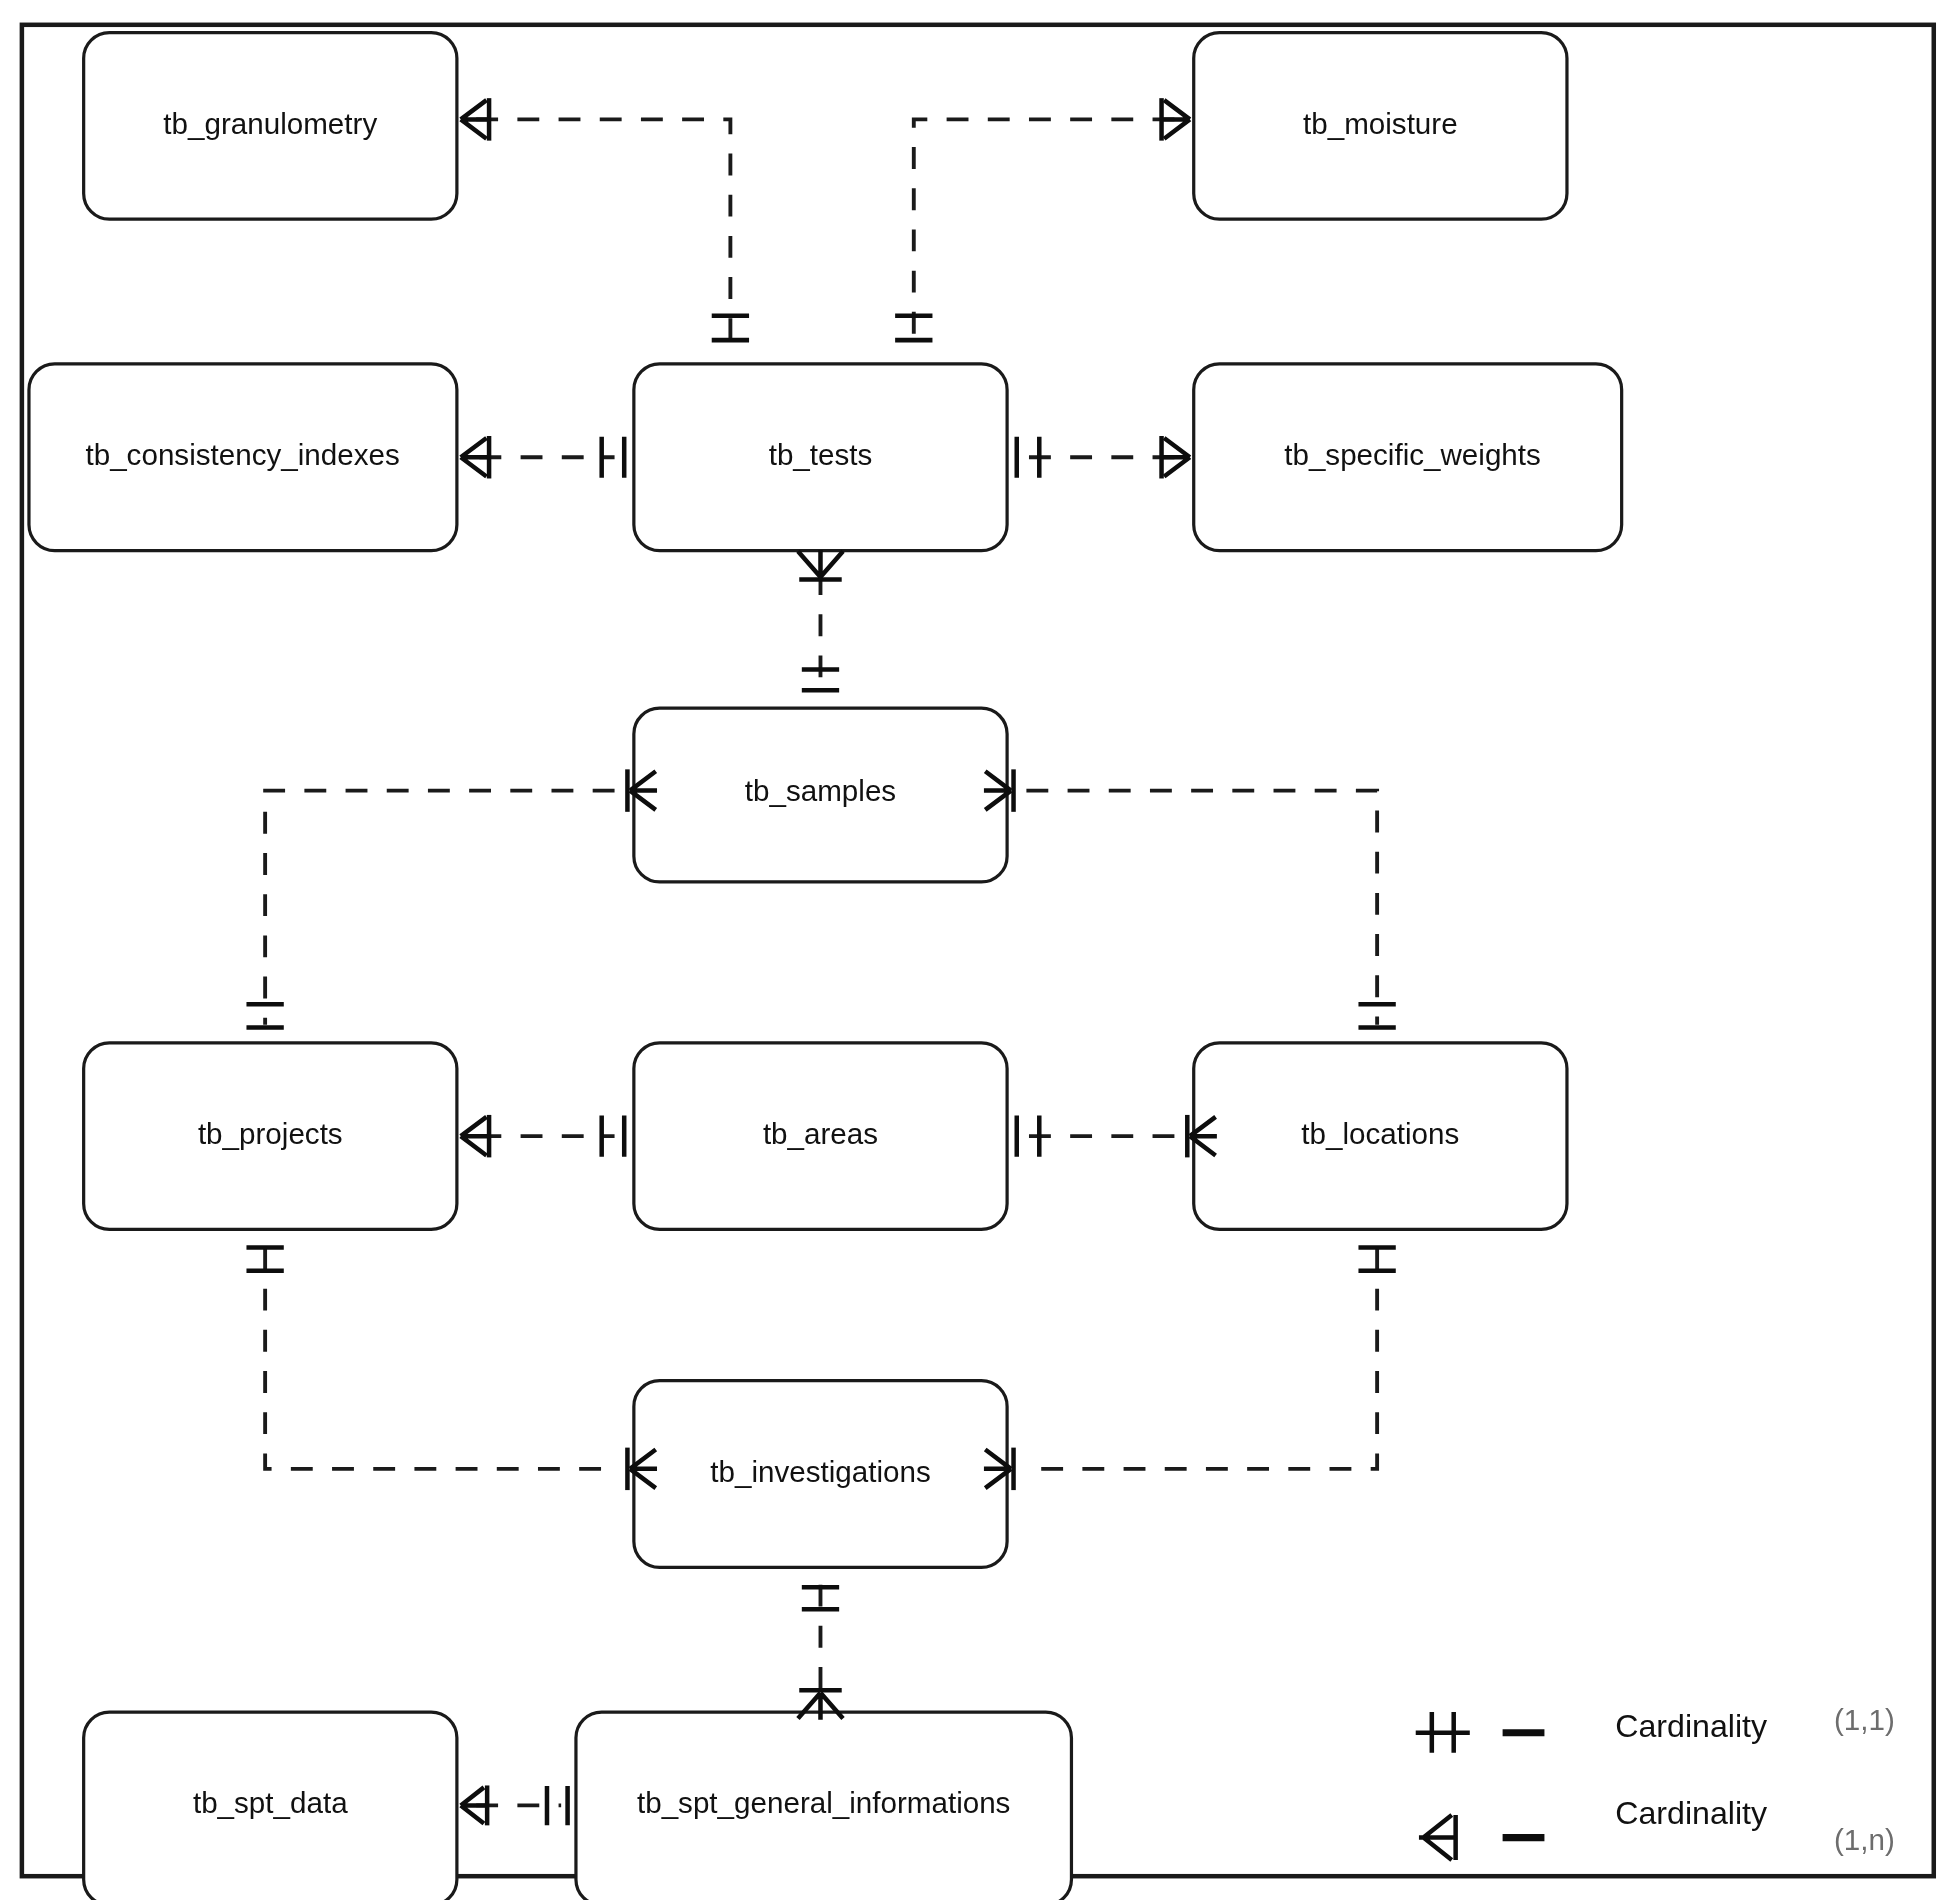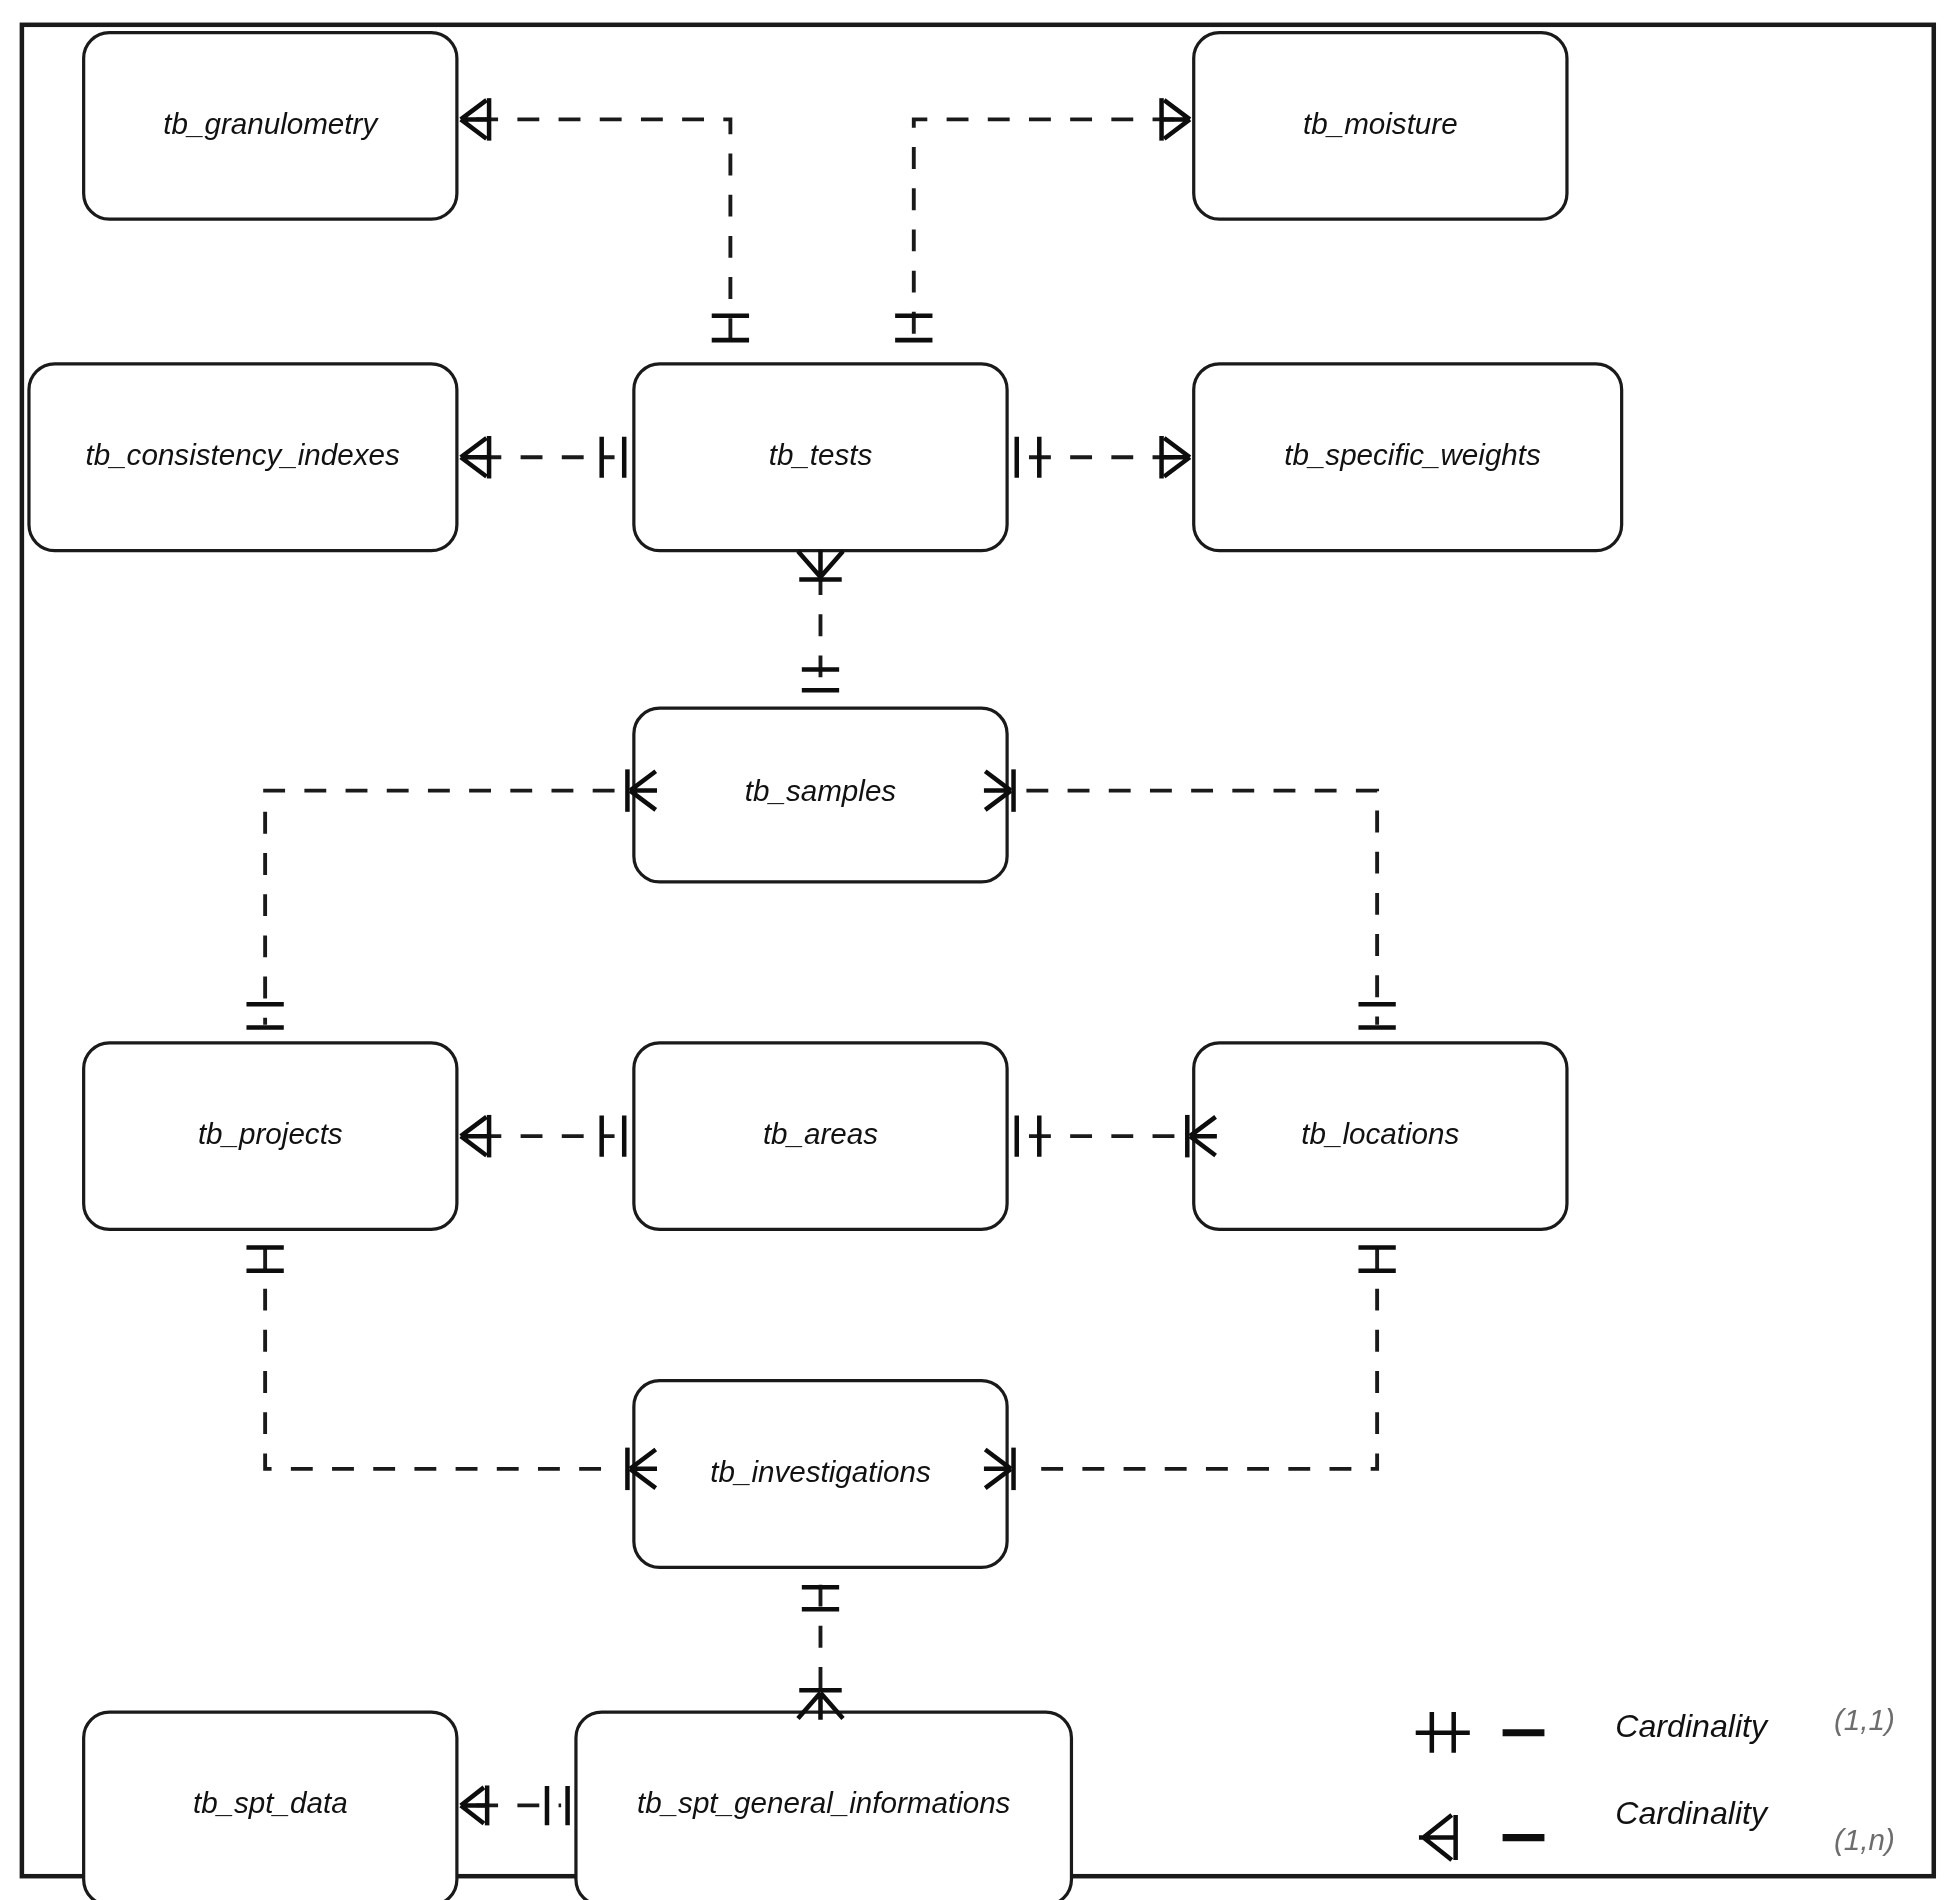--- a/index.html
+++ b/index.html
@@ -11,21 +11,20 @@
     width: 1955px;
     height: 1901px;
     font-family: "Liberation Sans", sans-serif;
     overflow: hidden;
   }
   #diagram-root {
     position: relative;
     width: 1955px;
     height: 1901px;
     background: #ffffff;
-    font-style: italic;
   }
   svg#er-svg {
     display: block;
     width: 1955px;
     height: 1901px;
   }
   .entity-box {
     fill: #ffffff;
     stroke: #1a1a1a;
     stroke-width: 5;

